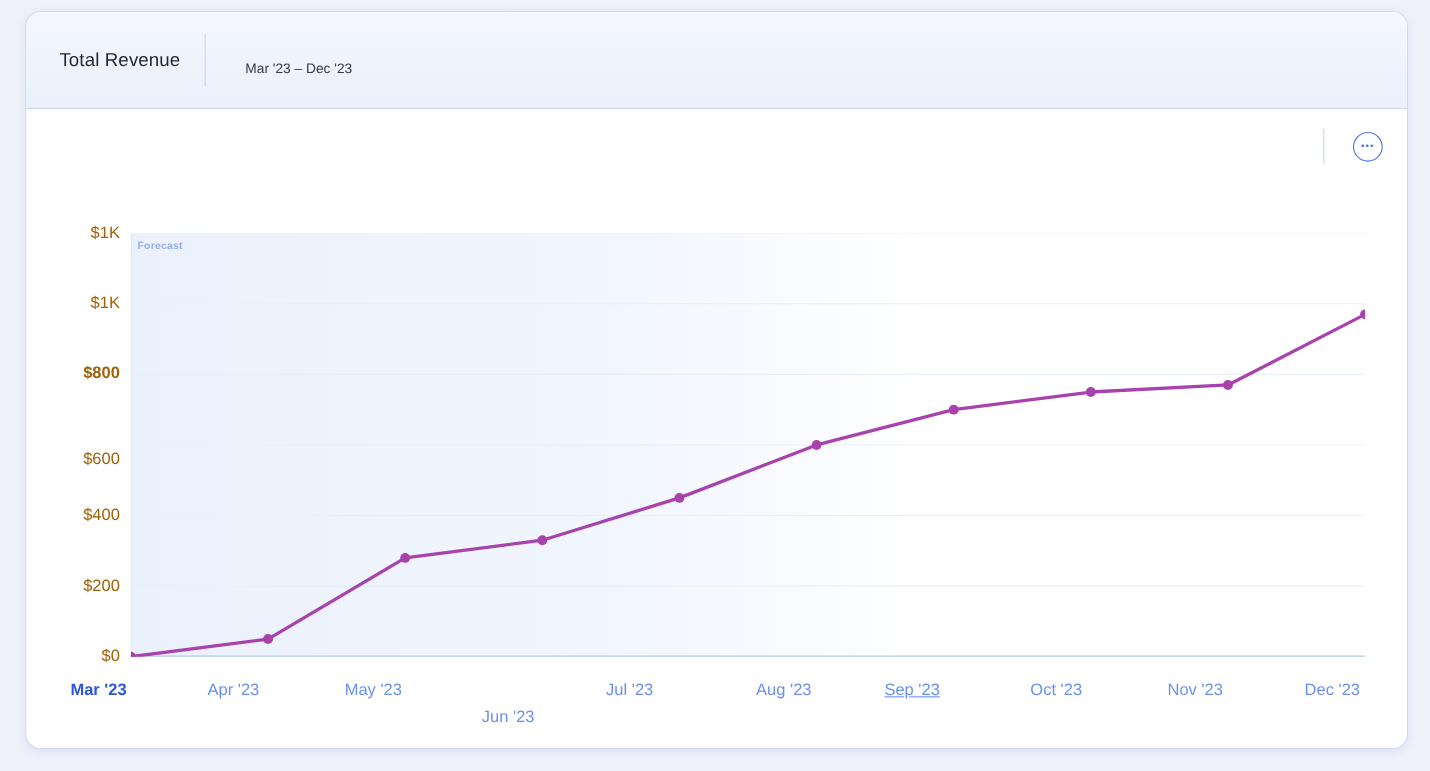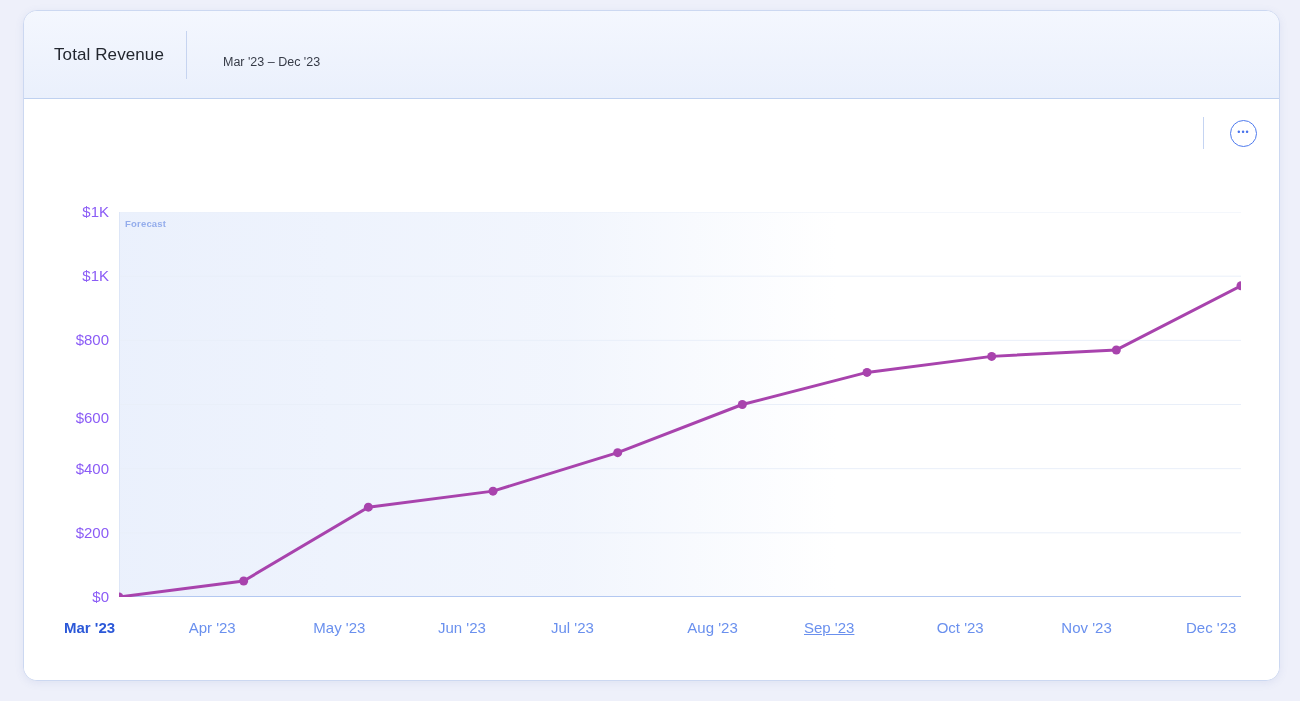--- a/index.html
+++ b/index.html
@@ -55,21 +55,21 @@
   }
   .more-btn span { font-size:9px; letter-spacing:1px; line-height:1; padding-bottom:2px; }
 
   .forecast-label {
     position:absolute; left:101px; top:119px;
     font-size:9.5px; font-weight:600; color:#94adec; letter-spacing:0.2px;
   }
   #plot { position:absolute; left:95px; top:113px; }
   .y-tick {
     position:absolute; left:20px; width:65px; text-align:right;
-    font-size:15px; color:#8b5cf6; line-height:20px;
+    font-size:15px; color:#a16207; line-height:20px;
   }
   .x-tick {
     position:absolute; width:110px; top:519px;
     font-size:15px; color:#6a90ee; line-height:20px;
   }
   .x-tick.first { color:#2b58d8; font-weight:700; }
 </style>
 </head>
 <body>
 
@@ -114,31 +114,31 @@
         <circle cx="623.3333333333334" cy="192.5" r="4.5" fill="#a843ad"></circle>
         <circle cx="748" cy="160.41666666666666" r="4.5" fill="#a843ad"></circle>
         <circle cx="872.6666666666667" cy="144.375" r="4.5" fill="#a843ad"></circle>
         <circle cx="997.3333333333334" cy="137.95833333333331" r="4.5" fill="#a843ad"></circle>
         <circle cx="1122" cy="73.79166666666669" r="4.5" fill="#a843ad"></circle>
       </svg>
     <div class="forecast-label">Forecast</div>
     <div id="ylabels">
         <div class="y-tick" style="top: 103px;">$1K</div>
         <div class="y-tick" style="top: 167.167px;">$1K</div>
-        <div class="y-tick" style="top: 231.333px;">$800</div>
+        <div class="y-tick" style="top: 231.333px; font-weight: bold;">$800</div>
         <div class="y-tick" style="top: 295.5px; margin-top: 13px;">$600</div>
         <div class="y-tick" style="top: 359.667px;">$400</div>
         <div class="y-tick" style="top: 423.833px;">$200</div>
         <div class="y-tick" style="top: 488px;">$0</div>
       </div>
     <div id="xlabels">
         <div class="x-tick first" style="left: 40px;">Mar '23</div>
         <div class="x-tick" style="left: 164.667px;">Apr '23</div>
         <div class="x-tick" style="left: 289.333px;">May '23</div>
-        <div class="x-tick" style="left: 414px;">Jun '23</div>
+        <div class="x-tick" style="left: 414px; margin-top: 24px;">Jun '23</div>
         <div class="x-tick" style="left: 527px;">Jul '23</div>
         <div class="x-tick" style="left: 663.333px;">Aug '23</div>
         <div class="x-tick" style="left: 780px; text-decoration: underline;">Sep '23</div>
         <div class="x-tick" style="left: 912.667px;">Oct '23</div>
         <div class="x-tick" style="left: 1037.33px;">Nov '23</div>
         <div class="x-tick" style="left: 1162px;">Dec '23</div>
       </div>
   </div>
 </div>
 

